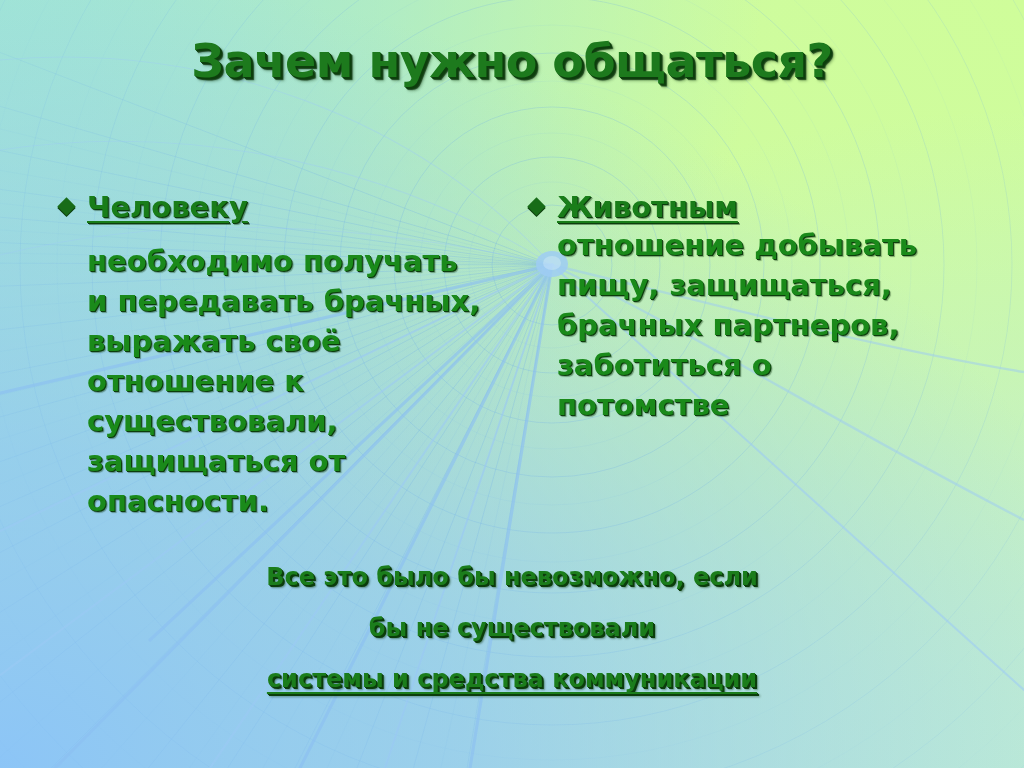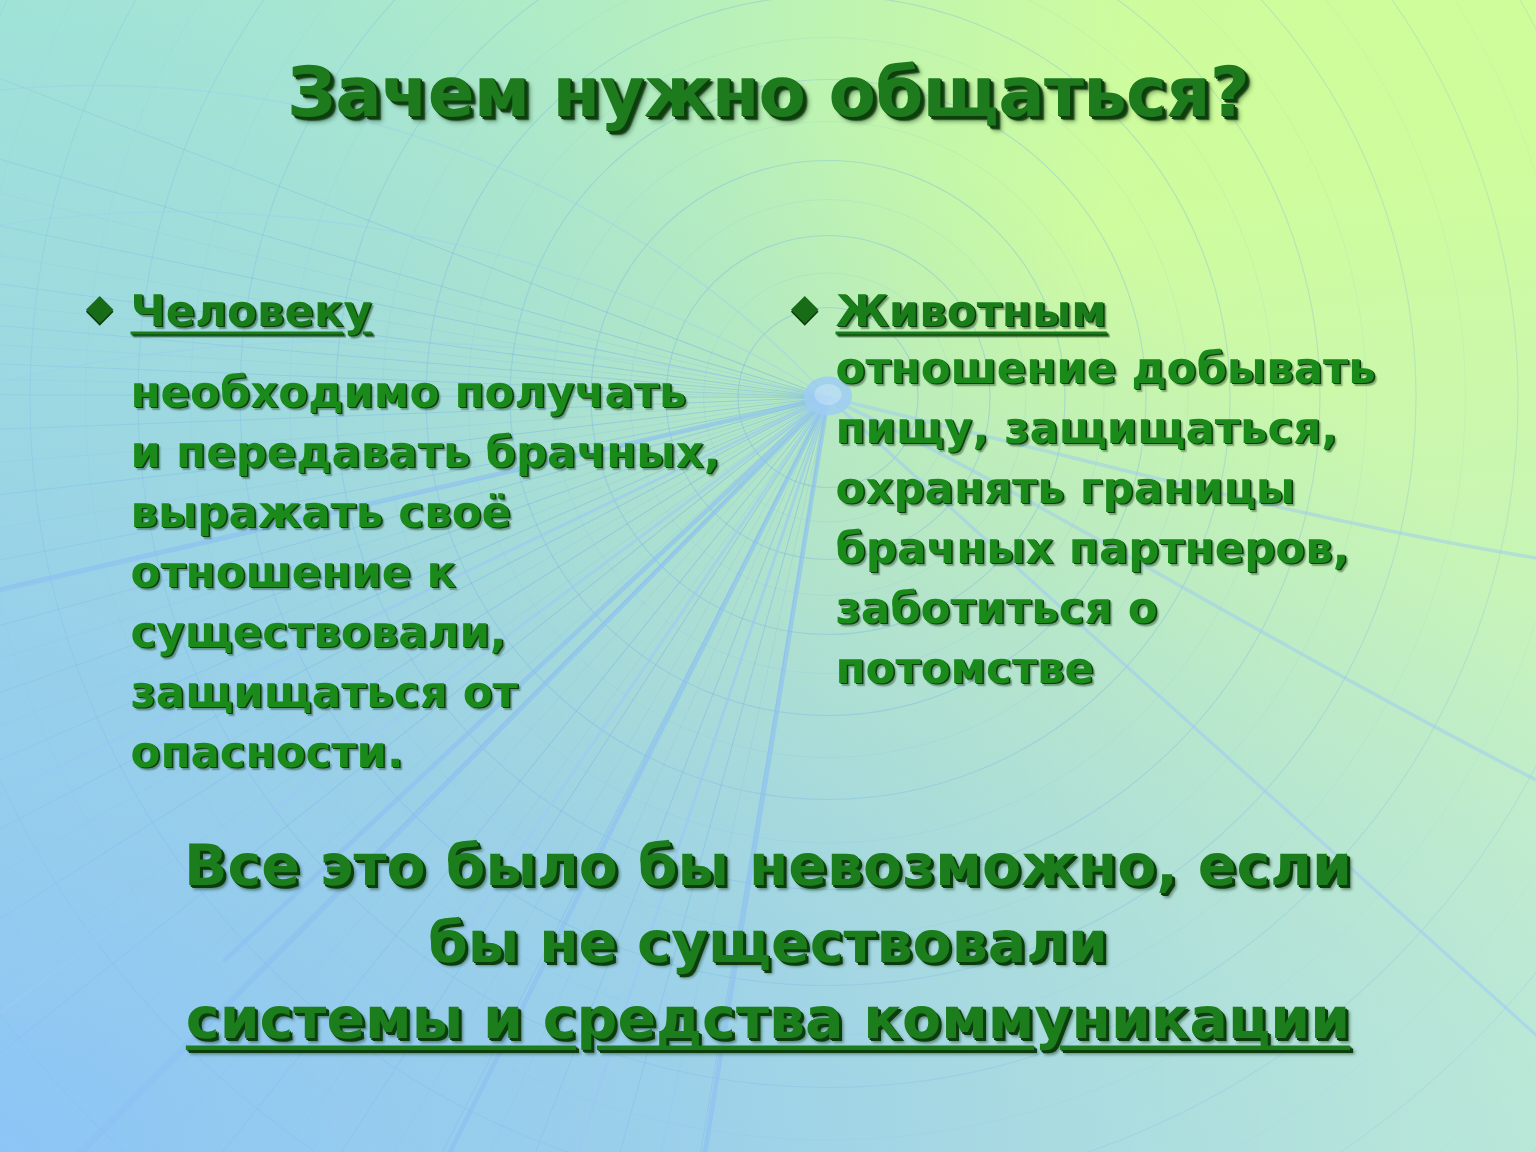--- a/index.html
+++ b/index.html
@@ -100,21 +100,21 @@
   .column.right .body-text { margin-left: 27px; margin-top: 0px; }
   .body-text span { display: block; }
 
   
   .conclusion {
     position: absolute;
     left: 0;
     top: 552px;
     width: 1024px;
     text-align: center;
-    font-size: 38px;
+    font-size: 24px;
     font-weight: bold;
     color: #1b7d1b;
     line-height: 51px;
     text-shadow:
        1px 1px 0 #0c3d0c,
        2px 2px 0 #0c3d0c,
        3px 3px 2px rgba(10,48,10,0.45);
   }
   .conclusion span { display: block; white-space: nowrap; }
   .conclusion span.underlined {
@@ -271,21 +271,20 @@
     </div>
 
     <div class="column right">
       <div class="bullet-row">
         <div class="bullet-marker"></div>
         <div class="lead">Животным</div>
       </div>
       <div class="body-text">
         <span>отношение добывать</span>
         <span>пищу, защищаться,</span>
-        <span>охранять границы</span>
         <span>брачных партнеров,</span>
         <span>заботиться о</span>
         <span>потомстве</span>
       </div>
     </div>
 
   </div>
 
   <div class="conclusion">
     <span>Все это было бы невозможно, если</span>

